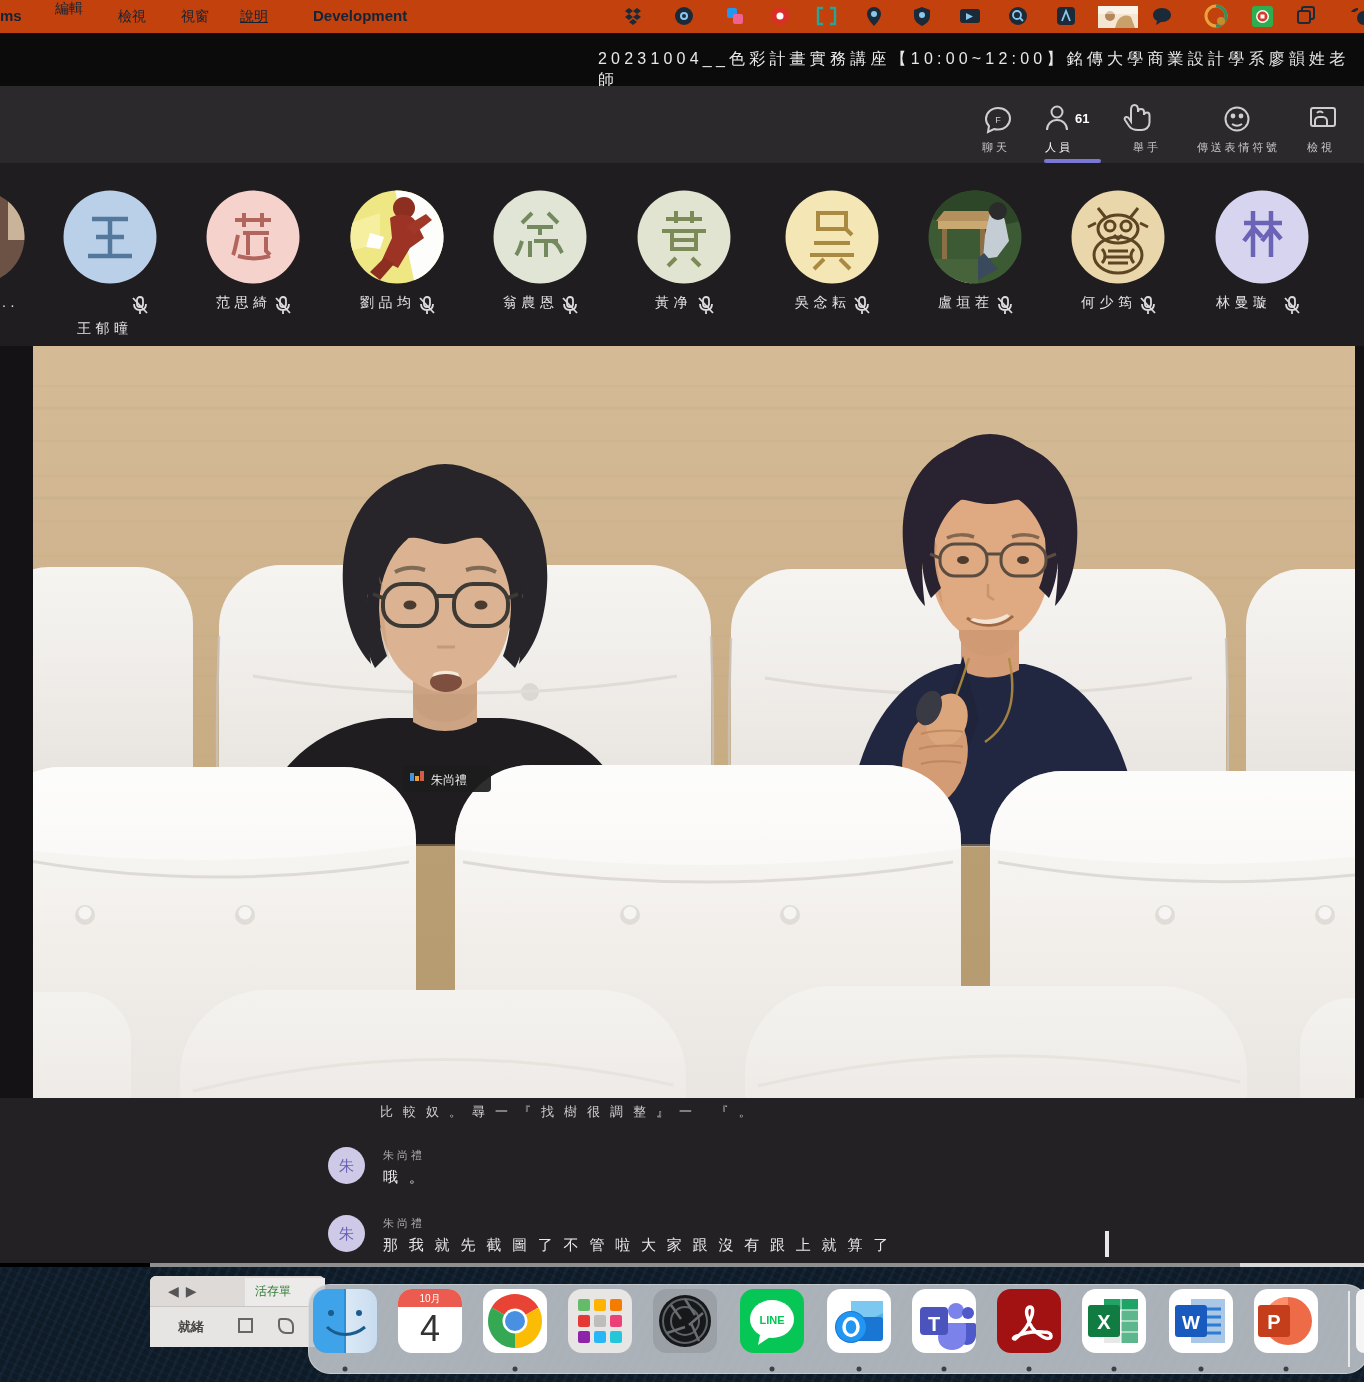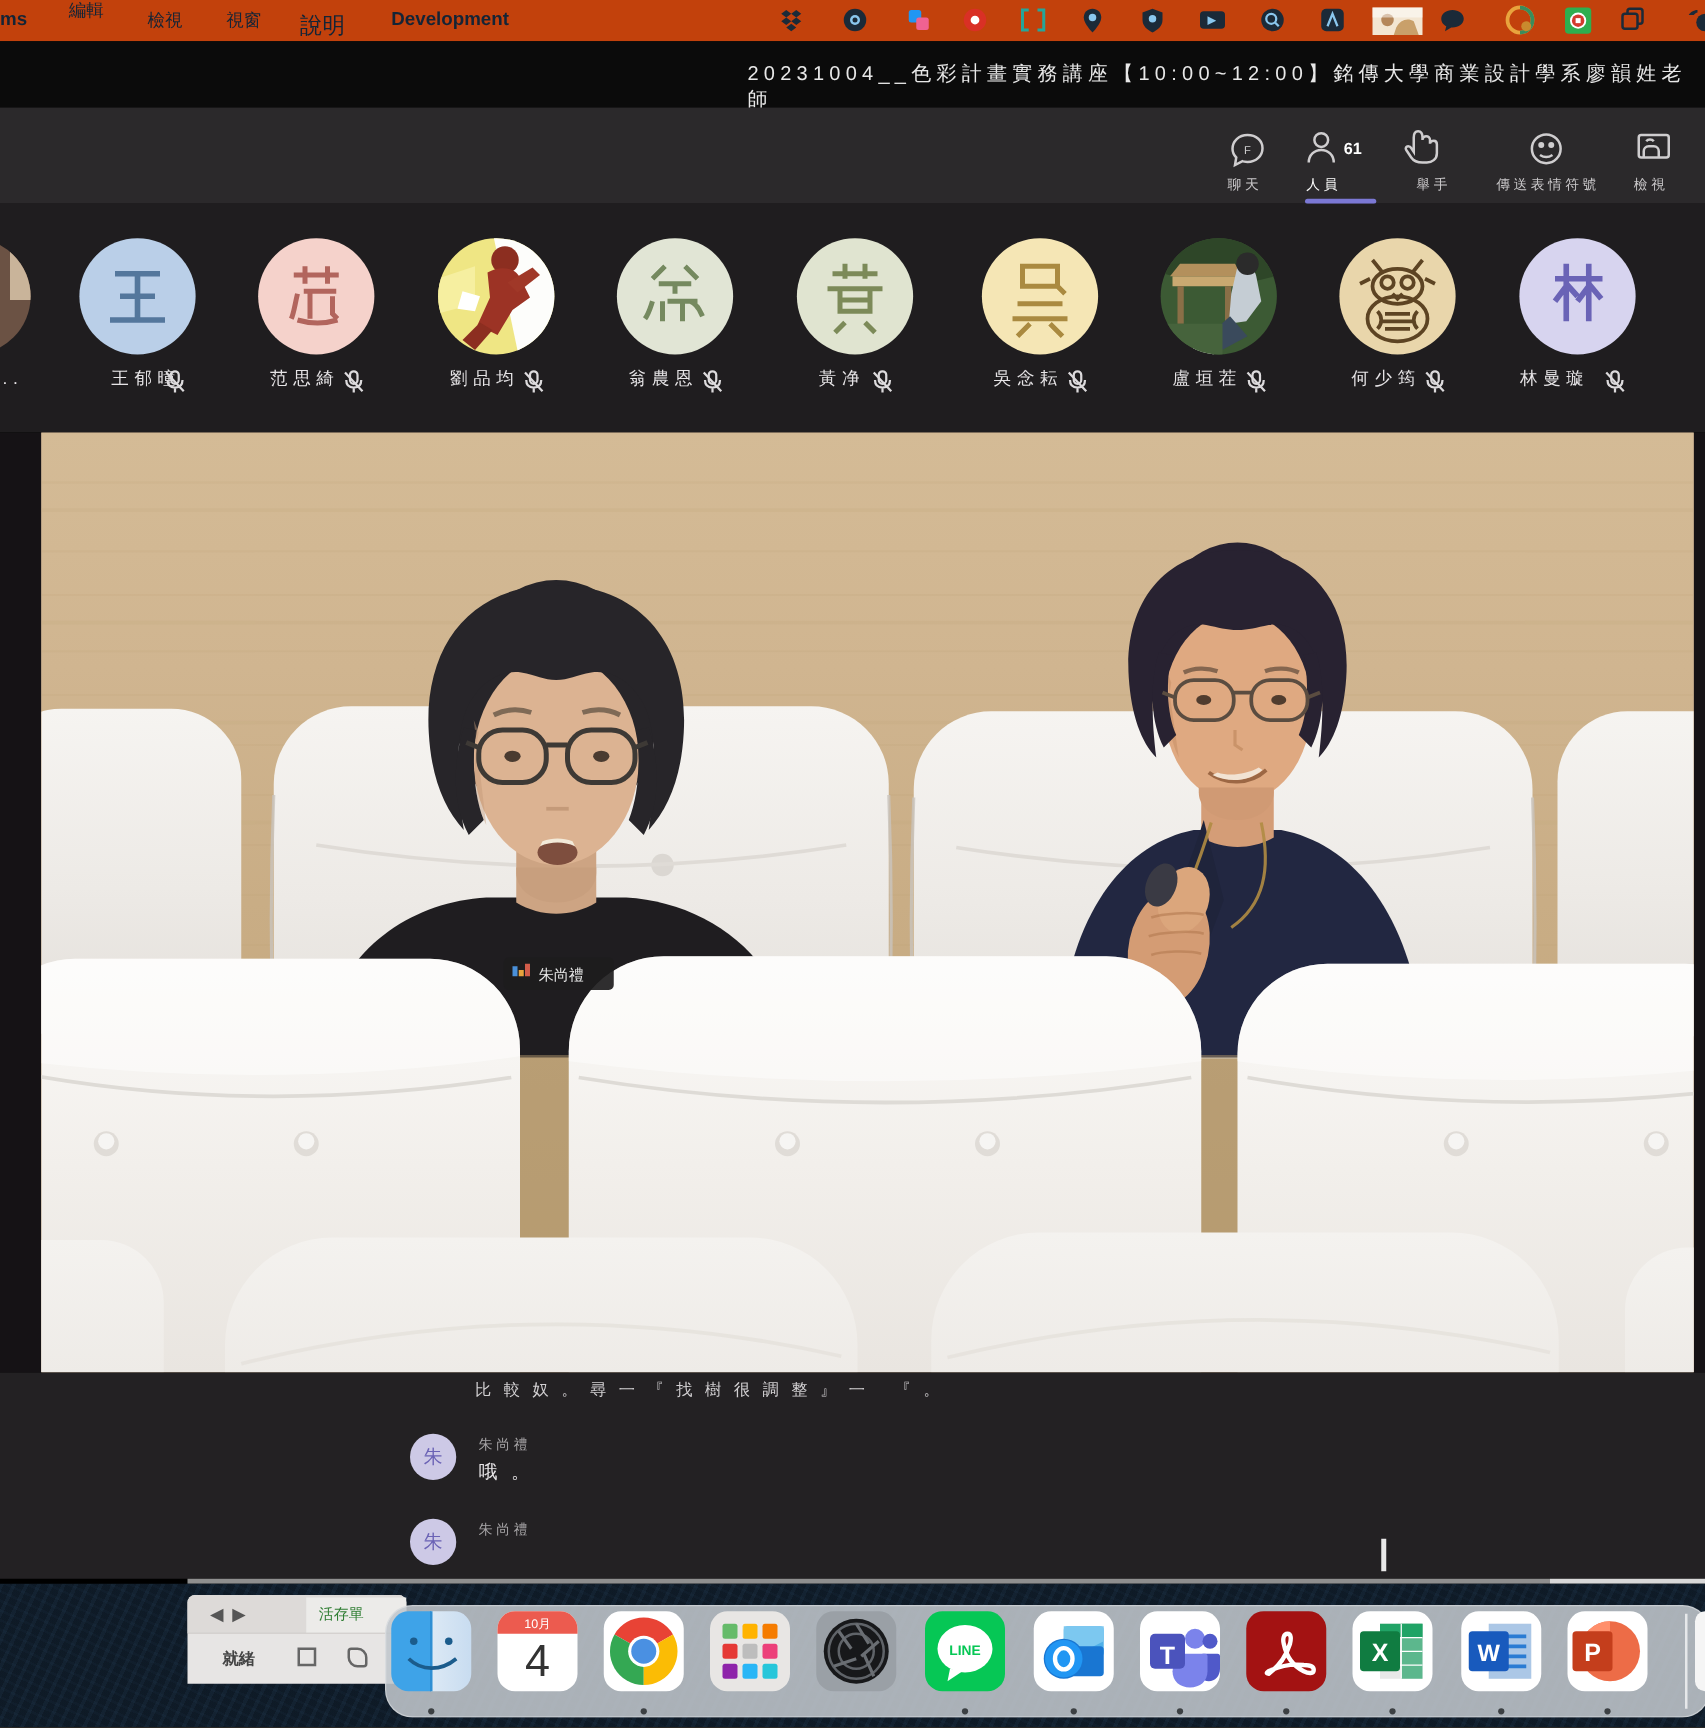--- a/index.html
+++ b/index.html
@@ -8,21 +8,21 @@
   .abs{position:absolute;}
 </style>
 </head>
 <body>
 
 <div class="abs" id="menubar" style="left:0;top:0;width:1364px;height:33px;background:#c2410c;color:#142436;font-size:15px;">
   <span class="abs" style="left:0px;top:7px;font-weight:bold;">ms</span>
   <span class="abs" style="left:55px;top:0;font-size:14px;">編輯</span>
   <span class="abs" style="left:118px;top:8px;font-size:14px;">檢視</span>
   <span class="abs" style="left:181px;top:8px;font-size:14px;">視窗</span>
-  <span class="abs" style="left:240px;top:8px;font-size:18px;">說明</span>
+  <span class="abs" style="left:240px;top:8px;font-size:14px;text-decoration:underline;">說明</span>
   <span class="abs" style="left:313px;top:7px;font-weight:bold;">Development</span>
 
   <svg class="abs" style="left:620px;top:4px;" width="744" height="26" viewBox="0 0 744 26">
     <g fill="#1b2a38">
 
       <path d="M9 4l4 3-4 3-4-3zM17 4l4 3-4 3-4-3zM9 10l4 3-4 3-4-3zM17 10l4 3-4 3-4-3zM13 15l4 3-4 3-4-3z"></path>
 
       <circle cx="64" cy="12" r="9"></circle>
         <circle cx="64" cy="12" r="4" fill="#8ac7ee"></circle>
         <circle cx="64" cy="12" r="2" fill="#1b2a38"></circle>
@@ -203,21 +203,21 @@
       </g>
     </g>
 
     <circle cx="1262" cy="74" r="46.5" fill="#d7d4ef"></circle>
     <g stroke="#6a63b6" stroke-width="4.5" fill="none">
       <path d="M1244 60h18M1253 48v46M1253 66l-9 12M1253 64l9 10M1262 60h20M1271 48v46M1271 66l-9 12M1271 64l10 12"></path>
     </g>
   </svg>
 
   <div class="abs" style="left:0;top:131px;width:1364px;height:22px;color:#e6e4e6;font-size:14px;letter-spacing:4.5px;">
-    <span class="abs" style="left:89px;">王郁曈</span>
+    <span class="abs" style="left:77px;margin-top:26px;">王郁曈</span>
     <span class="abs" style="left:216px;">范思綺</span>
     <span class="abs" style="left:360px;">劉品均</span>
     <span class="abs" style="left:503px;">翁農恩</span>
     <span class="abs" style="left:655px;">黃净</span>
     <span class="abs" style="left:795px;">吳念耘</span>
     <span class="abs" style="left:938px;">盧垣茬</span>
     <span class="abs" style="left:1081px;">何少筠</span>
     <span class="abs" style="left:1216px;">林曼璇</span>
     <span class="abs" style="left:2px;">..</span>
   </div>
@@ -416,20 +416,21 @@
   </div>
 </div>
 
 <div class="abs" id="chat" style="left:0;top:1098px;width:1364px;height:165px;background:#232123;color:#e8e6e8;overflow:hidden;">
   <span class="abs" style="left:380px;top:5px;font-size:13px;color:#d2d0d2;letter-spacing:10px;">比較奴。尋一『找樹很調整』一 『。</span>
   <div class="abs" style="left:328px;top:49px;width:37px;height:37px;border-radius:50%;background:#cdc9e6;color:#6a62b5;font-size:15px;text-align:center;line-height:37px;">朱</div>
   <span class="abs" style="left:383px;top:50px;font-size:11px;color:#a9a7a9;letter-spacing:3px;">朱尚禮</span>
   <span class="abs" style="left:383px;top:70px;font-size:15px;letter-spacing:10.8px;">哦。</span>
   <div class="abs" style="left:328px;top:117px;width:37px;height:37px;border-radius:50%;background:#cdc9e6;color:#6a62b5;font-size:15px;text-align:center;line-height:37px;">朱</div>
   <span class="abs" style="left:383px;top:118px;font-size:11px;color:#a9a7a9;letter-spacing:3px;">朱尚禮</span>
+  <span class="abs" style="left:383px;top:138px;font-size:15px;letter-spacing:10.8px;">那我就先截圖了不管啦大家跟沒有跟上就算了</span>
   <div class="abs" style="left:1105px;top:133px;width:4px;height:26px;background:#e8e8e8;"></div>
 </div>
 
 <div class="abs" style="left:150px;top:1263px;width:1090px;height:4px;background:#8f8f8f;"></div>
 <div class="abs" style="left:1240px;top:1263px;width:124px;height:4px;background:#d8d8d8;"></div>
 
 <div class="abs" id="desktop" style="left:0;top:1267px;width:1364px;height:115px;background:#101d2a;overflow:hidden;">
 
   <div class="abs" style="left:0;top:0;width:1364px;height:115px;background:repeating-linear-gradient(115deg,rgba(45,75,105,0.13) 0 3px,rgba(10,18,28,0.13) 3px 9px),repeating-linear-gradient(25deg,rgba(35,60,85,0.1) 0 2px,rgba(8,15,24,0.08) 2px 7px);"></div>
 

